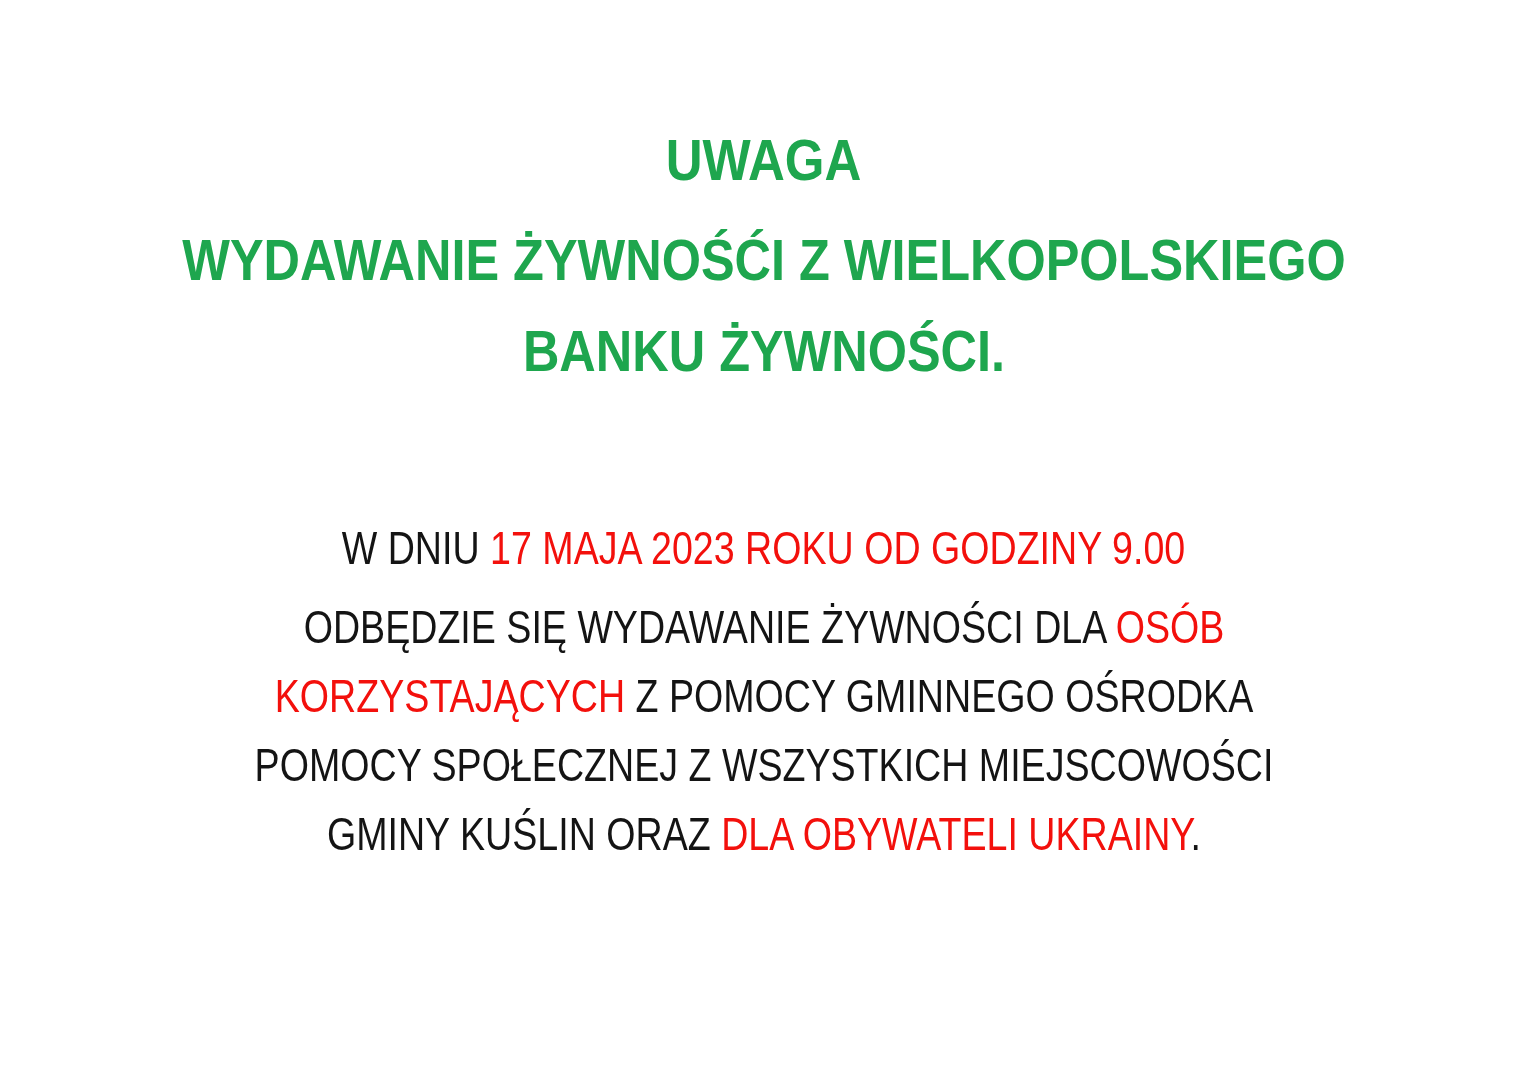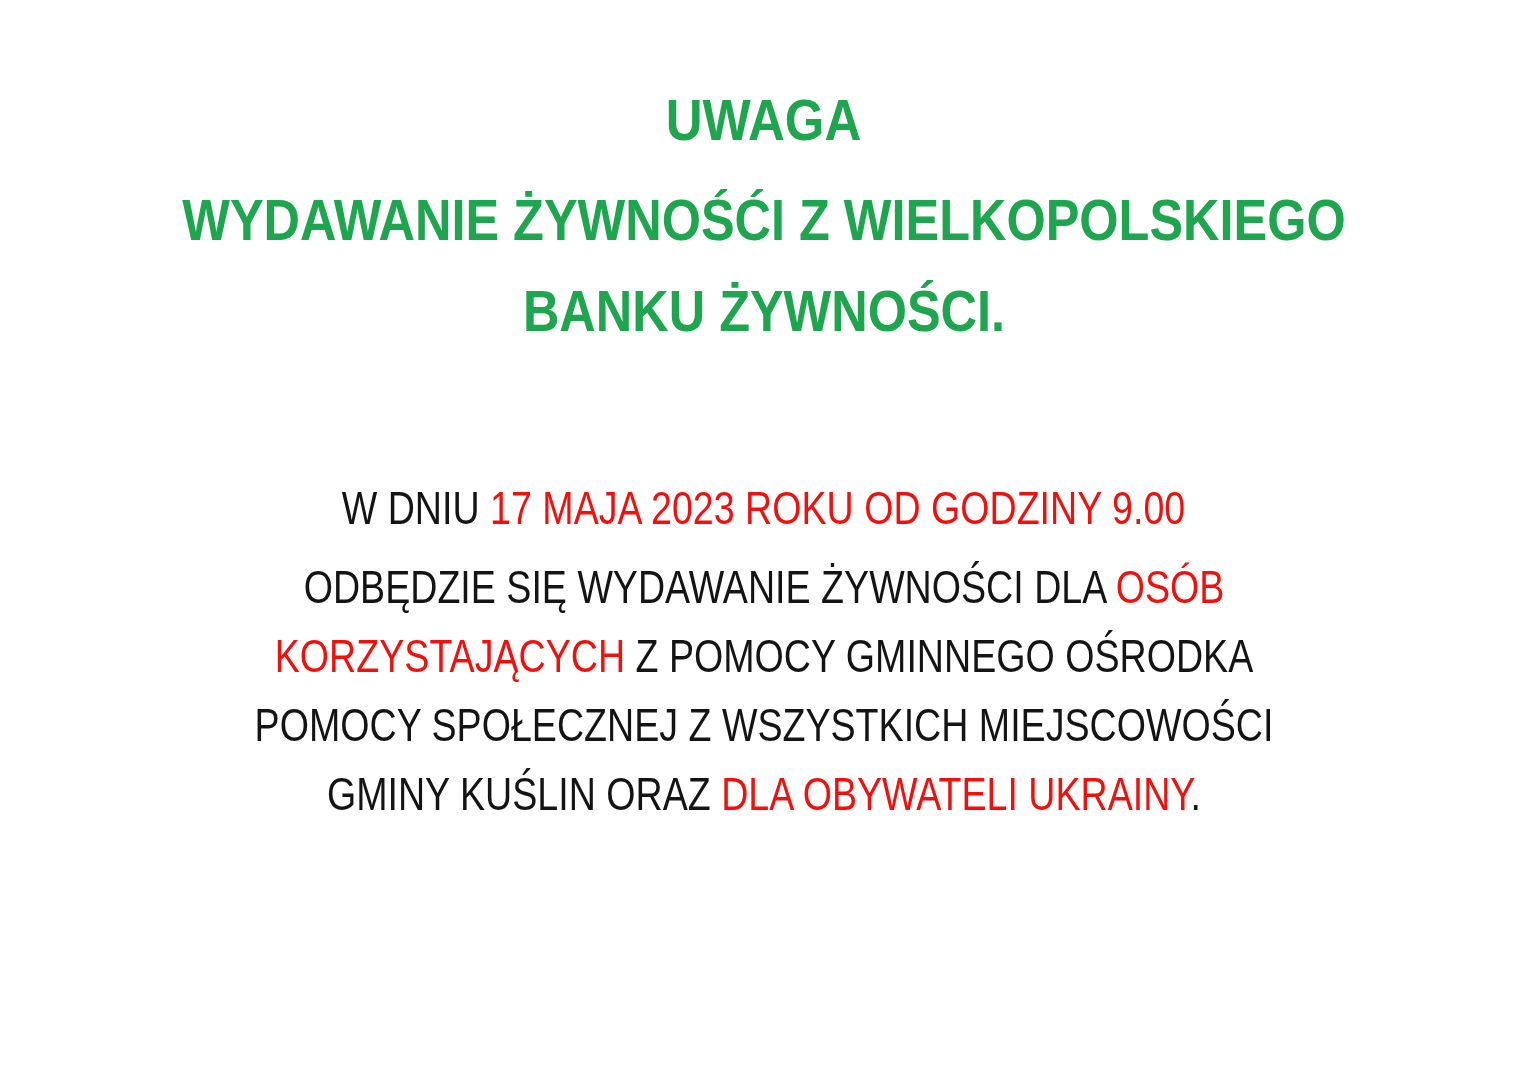--- a/index.html
+++ b/index.html
@@ -11,21 +11,21 @@
     width: 1527px;
     height: 1080px;
     overflow: hidden;
     font-family: "Liberation Sans", sans-serif;
     color: #111111;
   }
   .page {
     width: 1527px;
     height: 988px;
     box-sizing: border-box;
-    padding-top: 80px;
+    padding-top: 120px;
     background: #ffffff;
   }
   .center {
     text-align: center;
   }
   
   .notice-title {
     font-size: 58px;
     font-weight: bold;
     color: #1EA64E;

